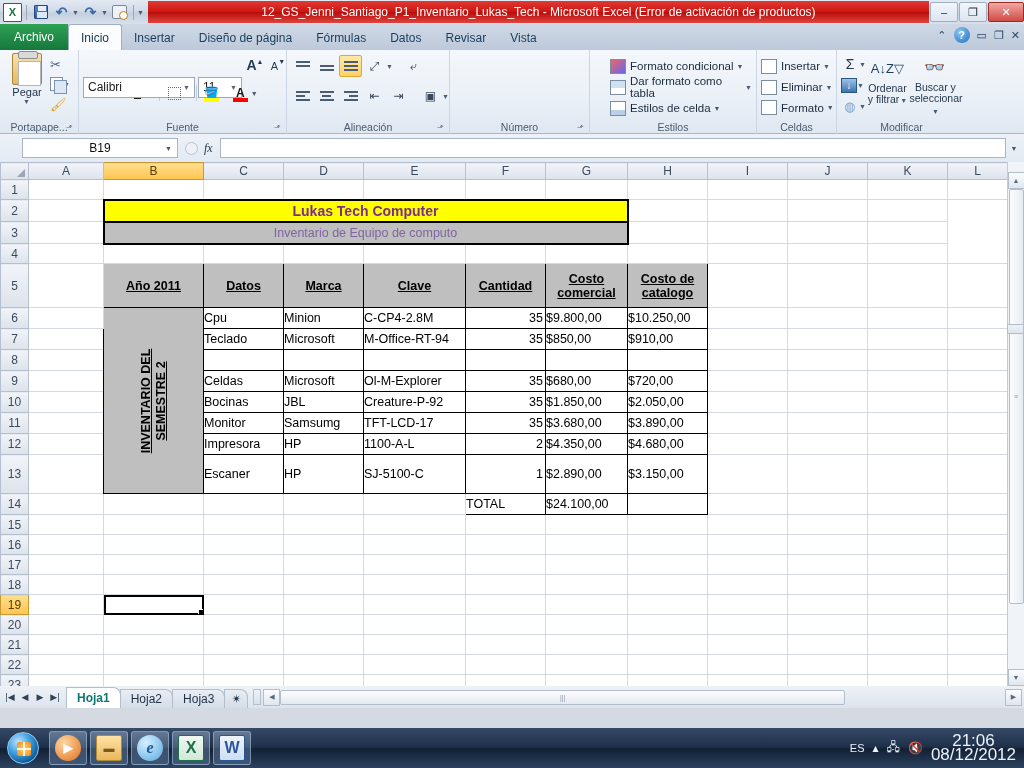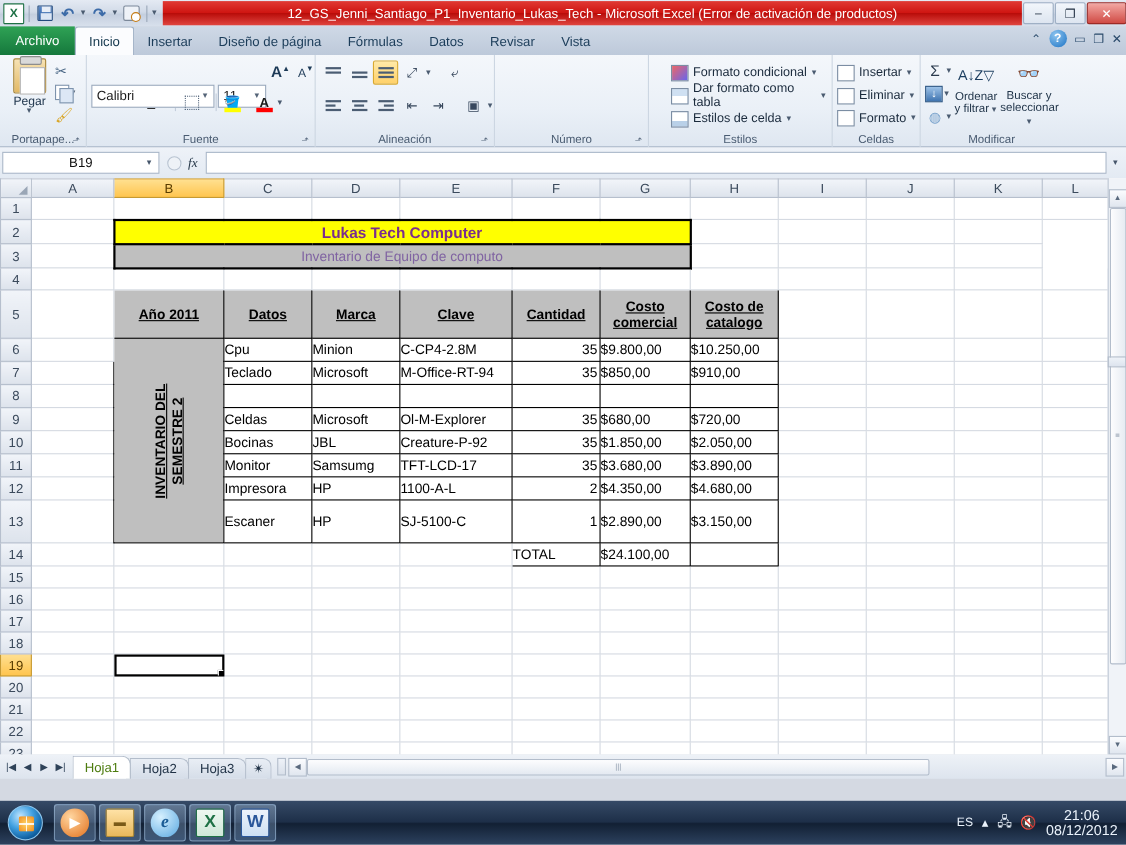--- a/index.html
+++ b/index.html
@@ -204,23 +204,23 @@
   .bm-label { font-size: 10.5px; color: #1f3348; text-align: center; line-height: 11px; }
   .binocs { font-size: 17px; color: #3b6ea8; height: 30px; display:flex;align-items:center; }
 
   
   .formulabar {
     position: absolute; top: 134px; left: 0; width: 1024px; height: 28px;
     background: linear-gradient(to bottom,#eef2f8,#e3eaf3);
     display: flex; align-items: center; padding: 0 2px;
   }
   .namebox {
-    width: 143px; height: 20px; background: #fff; border: 1px solid #a8b6c8;
+    width: 156px; height: 20px; background: #fff; border: 1px solid #a8b6c8;
     display: flex; align-items: center; justify-content: center; position: relative;
-    font-size: 12px; color: #111;
+    font-size: 12px; color: #111; margin-left: 20px;
   }
   .namebox .cdd { position: absolute; right: 5px; font-size: 7px; color: #46566b; }
   .fx-area { display: flex; align-items: center; gap: 6px; padding: 0 7px; }
   .fx-circle { width: 13px; height: 13px; border-radius: 50%; border: 1px solid #b8c3d1; background: #eef2f7; }
   .fx-italic { font-style: italic; font-size: 12px; color: #263849; font-family: "Liberation Serif", serif; }
   .fbar-input {
     flex: 1; height: 20px; background: #fff; border: 1px solid #a8b6c8;
     font-size: 12px; padding: 0 3px; display: flex; align-items: center;
   }
   .fbar-dd { width: 16px; text-align: center; font-size: 7px; color: #46566b; }
@@ -309,21 +309,21 @@
   .sheetnav { display: flex; align-items: center; gap: 1px; padding-left: 3px; font-size: 9px; color: #2e4258; }
   .sn { width: 14px; text-align: center; }
   .sheettabs { display: flex; align-items: flex-end; height: 21px; margin-left: 4px; }
   .stab {
     height: 19px; padding: 0 10px; font-size: 12px; color: #1f3145;
     display: flex; align-items: center;
     background: linear-gradient(to bottom,#e9eef5,#d5dde8);
     border: 1px solid #b3bdcb; border-bottom: none;
     border-radius: 0 8px 0 0; margin-right: -1px;
   }
-  .stab.active { background: #fff; font-weight: normal; color: #4d7c0f; height: 21px; }
+  .stab.active { background: #fff; font-weight: bold; color: #0f766e; height: 21px; }
   .stab.newsheet { padding: 0 6px; }
   .hsplit { width: 8px; height: 16px; background: linear-gradient(to bottom,#eef2f8,#d9e0ea); border:1px solid #b3bdcb; margin-left:6px; }
   .hscroll { flex: 1; display: flex; align-items: center; height: 17px; margin: 0 2px; }
   .h-thumb {
     flex: 1; height: 15px; background: linear-gradient(to bottom,#fdfdfe,#e3e9f1);
     border: 1px solid #b3bdcb; border-radius: 2px;
     display: flex; align-items: center; justify-content: center; font-size: 7px; color: #8b98a9;
   }
   .h-rest { width: 160px; }
 
@@ -379,21 +379,21 @@
   .wmp { border-radius: 50%; background: radial-gradient(circle at 35% 30%,#ffd6a0,#e2711d); color:#fff; font-size:12px; }
   .folder { background: linear-gradient(to bottom,#ffe2a6,#e8b85c); border:1px solid #b08b35; border-radius:2px; color:#7a5a18; font-size:11px; }
   .ie { border-radius: 50%; background: radial-gradient(circle at 35% 30%,#d6f0ff,#5aa8e0); color:#1a5c96; font-family:"Liberation Serif",serif; font-style:italic; }
   .xl { background: linear-gradient(to bottom,#eef8f1,#cfe7d8); border:1px solid #1e7145; color:#1e7145; border-radius:2px; }
   .wd { background: linear-gradient(to bottom,#eef3fb,#cddff3); border:1px solid #2b579a; color:#2b579a; border-radius:2px; }
   .tray {
     margin-left: auto; display: flex; align-items: center; gap: 8px;
     padding-right: 8px; color: #eaf2fb; font-size: 11px;
   }
   .tray-ico { font-size: 12px; }
-  .clock { text-align: center; line-height: 14px; font-size: 13px; }
+  .clock { text-align: center; line-height: 14px; font-size: 17px; }
 </style>
 </head>
 <body>
 
 <div id="app">
 
   <div class="titlebar">
     <div class="qat">
       <div class="excel-logo">X</div>
       <div class="qat-sep"></div>

